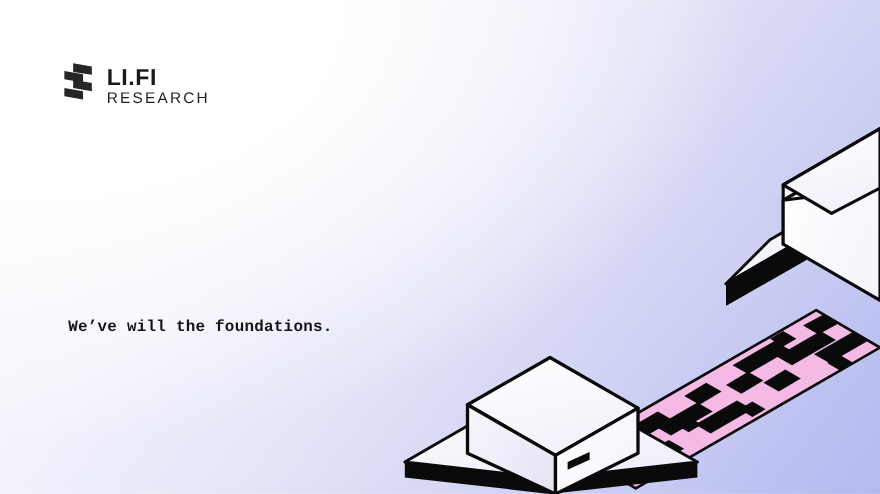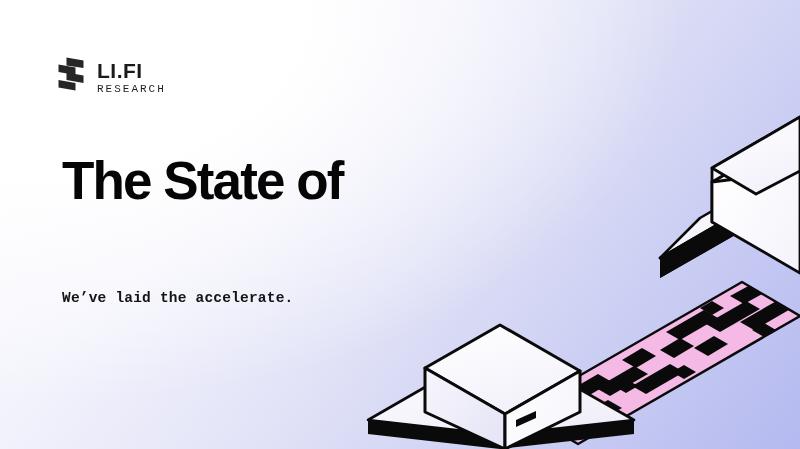--- a/index.html
+++ b/index.html
@@ -53,23 +53,23 @@
   }
   .logo-wordmark {
     font-family: "Liberation Sans", sans-serif;
     font-weight: bold;
     font-size: 21px;
     line-height: 20px;
     letter-spacing: 0.5px;
     color: #1a1a1a;
   }
   .logo-sub {
-    font-family: Liberation Mono, monospace;
+    font-family: Liberation Sans, sans-serif;
     font-weight: normal;
-    font-size: 11px;
+    font-size: 14px;
     line-height: 10px;
     letter-spacing: 2.0px;
     color: #1f1f1f;
   }
 
   
   #headline {
     position: absolute;
     left: 62px;
     top: 152px;
@@ -212,20 +212,19 @@
       <polygon points="10.5,16.5 27.5,19.5 27.5,27 10.5,24" fill="#262626"></polygon>
       <polygon points="2.5,24 19.5,27 19.5,34.5 2.5,31.5" fill="#262626"></polygon>
     </svg>
     <div class="logo-text-stack">
       <div class="logo-wordmark">LI.FI</div>
       <div class="logo-sub">RESEARCH</div>
     </div>
   </div>
 
   <div id="headline">
-    <div class="headline-line">The State of</div>
   </div>
 
   <div id="subtitle">
-    <div class="subtitle-line">We’ve laid the accelerate.</div>
+    <div class="subtitle-line">We’ve will the foundations.</div>
   </div>
 
 </div>
 
 </body></html>

